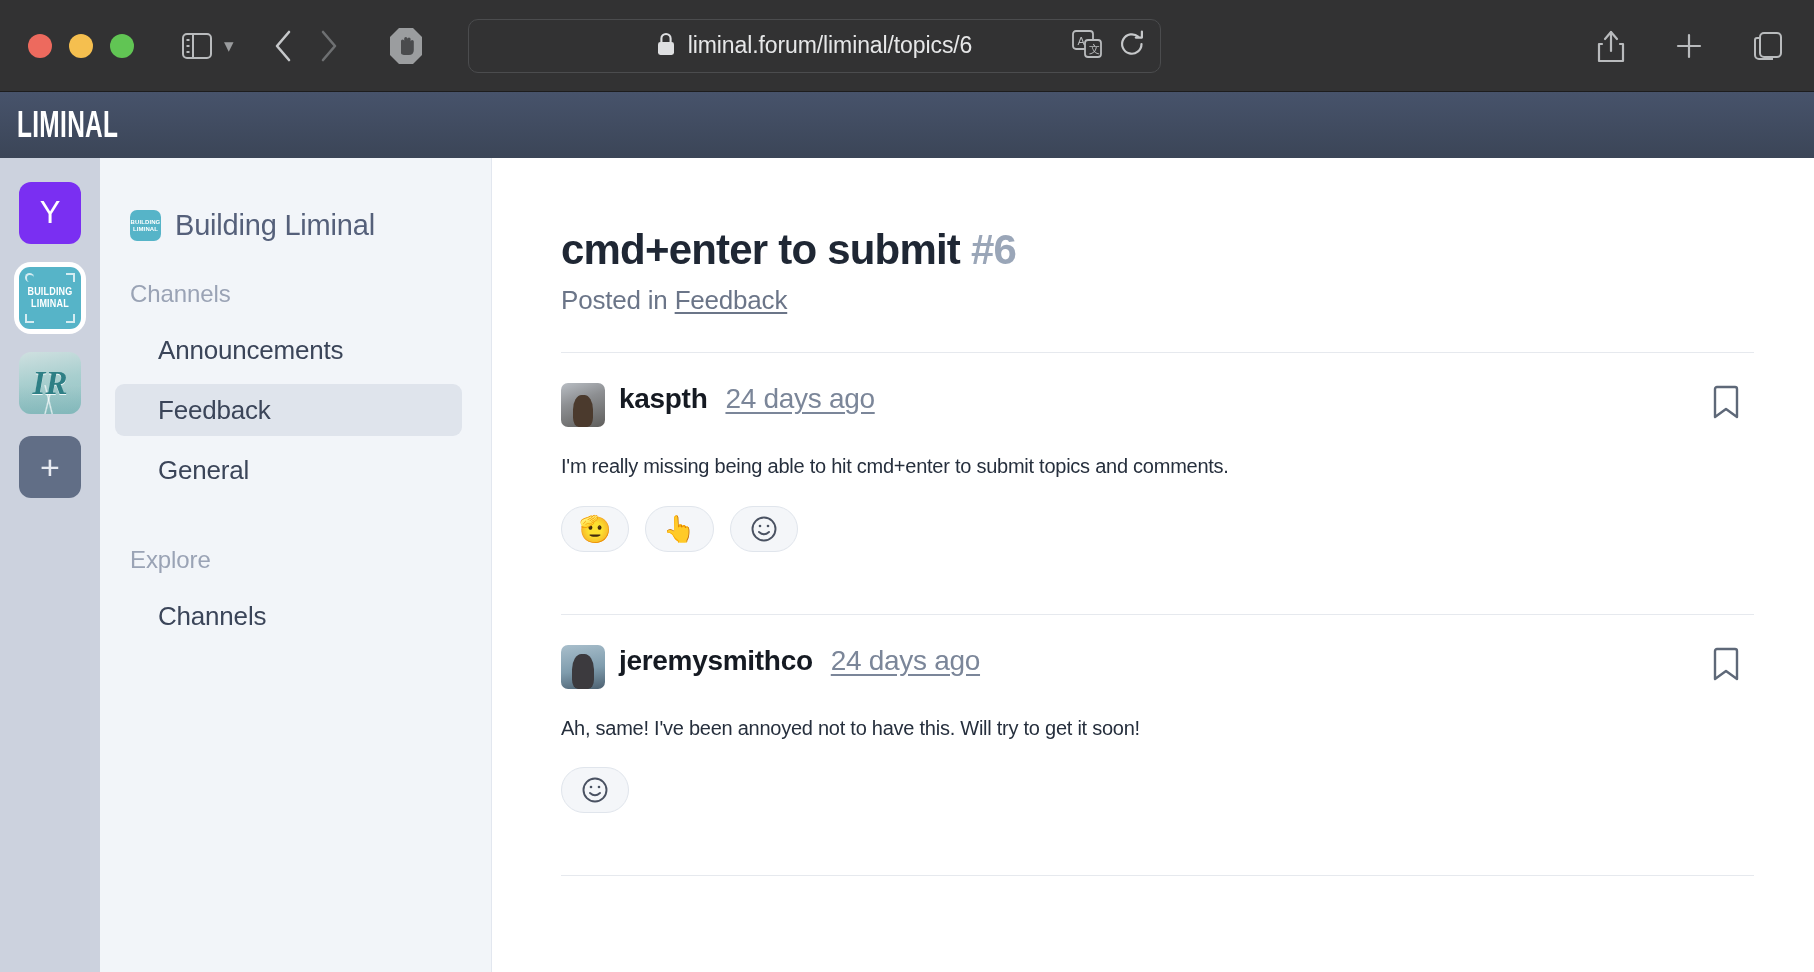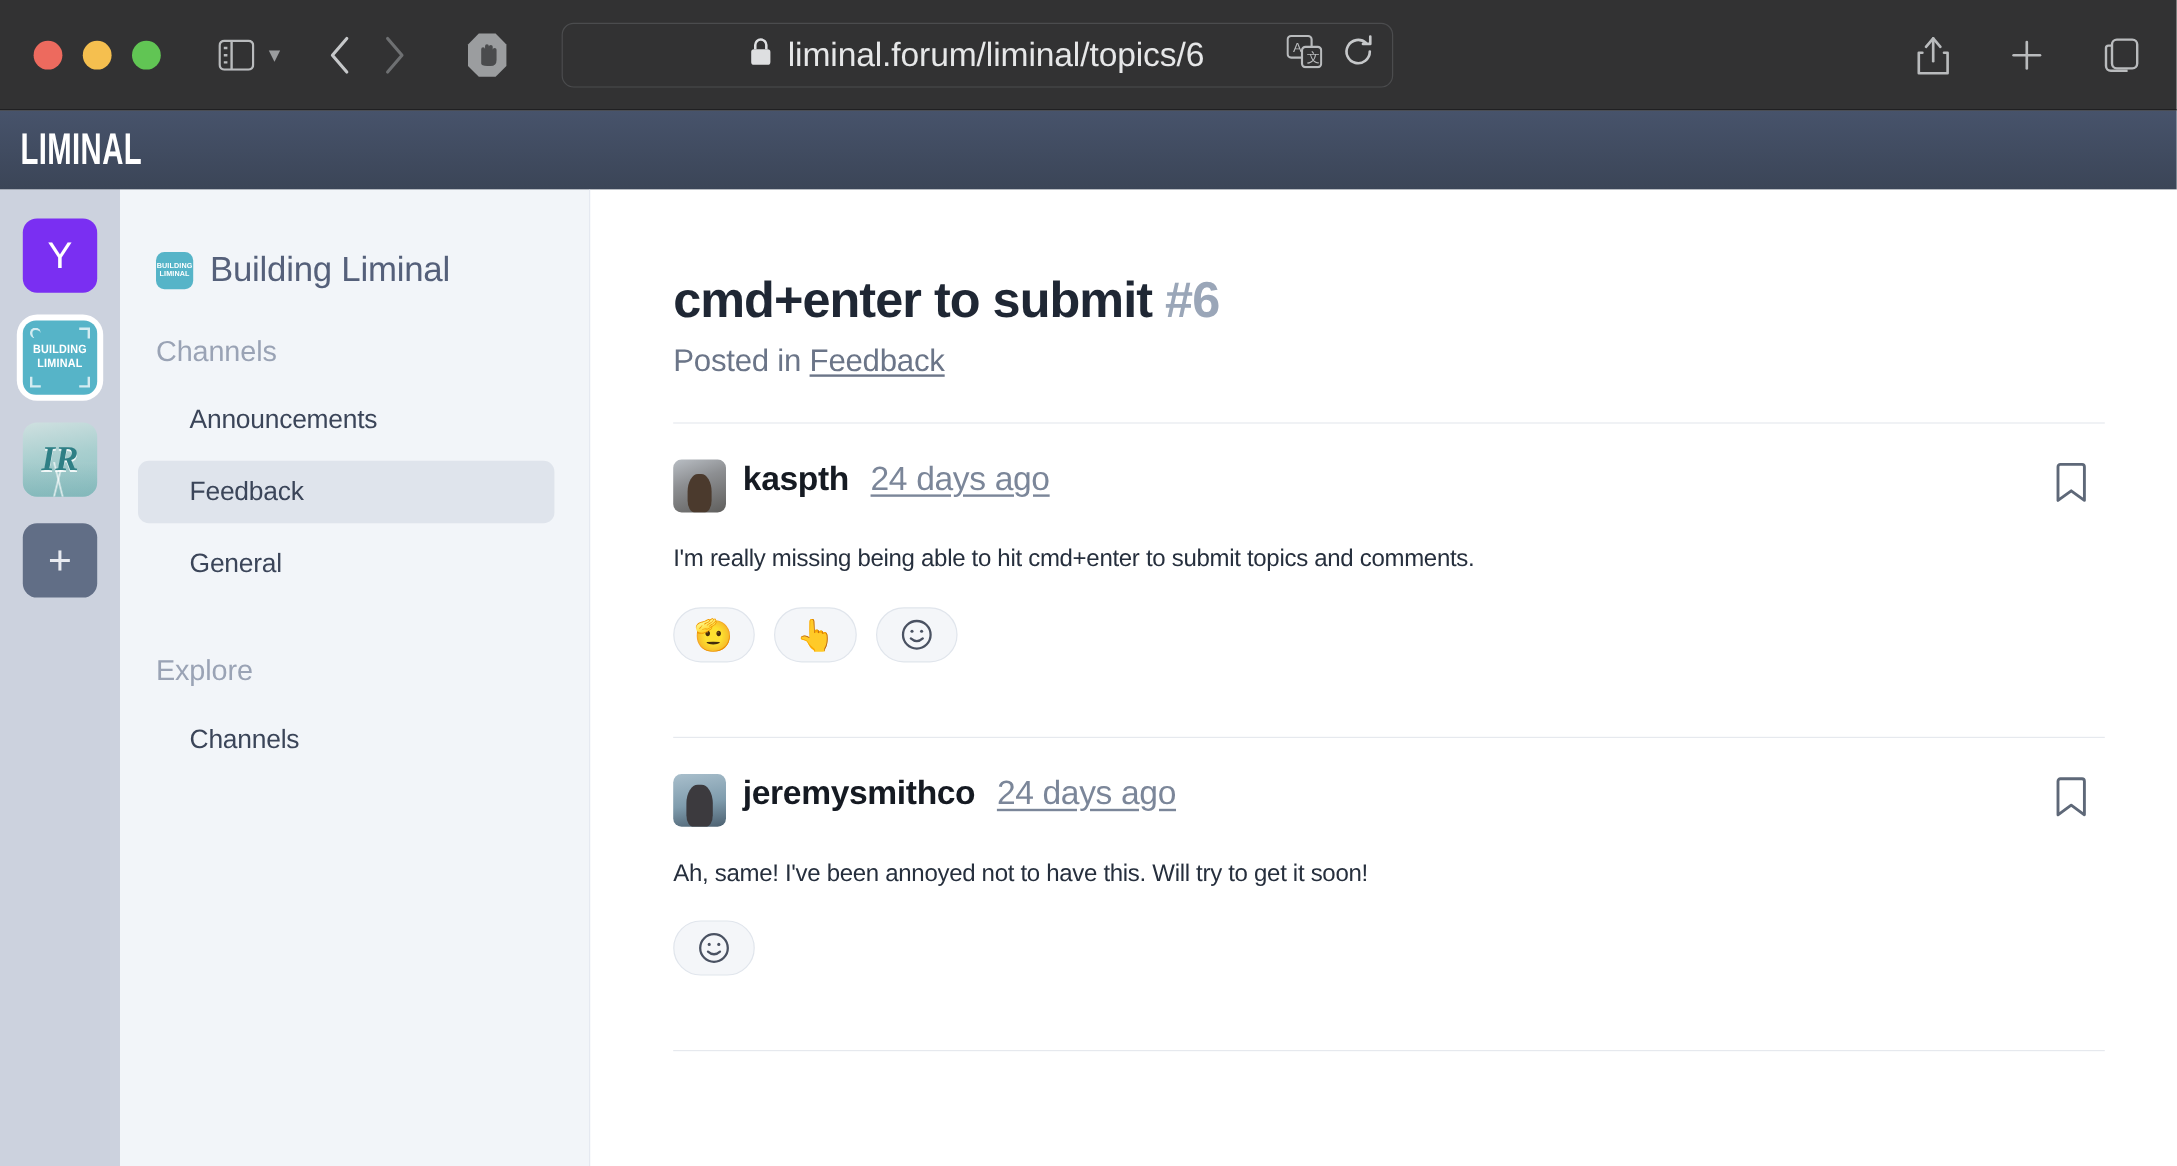--- a/index.html
+++ b/index.html
@@ -41,21 +41,21 @@
     left: 468px; right: 653px;
     height: 54px;
     border: 1px solid #4b4c4e;
     border-radius: 10px;
     display: flex; align-items: center; justify-content: center;
     background: #323233;
   }
   .url-inner { display: flex; align-items: center; gap: 13px; }
   .url-text {
     color: #e6e7e8;
-    font-size: 28px;
+    font-size: 23px;
     letter-spacing: -0.1px;
   }
   .url-right {
     position: absolute; right: 14px;
     display: flex; align-items: center; gap: 16px;
   }
   .chrome-right {
     position: absolute; right: 30px;
     display: flex; align-items: center; gap: 48px;
   }
@@ -145,21 +145,21 @@
     content: "";
     position: absolute; left: 0; right: 0; bottom: 0; height: 46%;
     background:
       linear-gradient(76deg, transparent 46%, rgba(255,255,255,.75) 48%, transparent 50%),
       linear-gradient(104deg, transparent 46%, rgba(255,255,255,.75) 48%, transparent 50%),
       linear-gradient(180deg, rgba(170,205,205,.2), rgba(120,175,178,.5));
   }
   .rail-ir-text {
     position: relative;
     color: #2e7f85;
-    font-size: 29px;
+    font-size: 33px;
     font-weight: 700;
     font-style: italic;
     font-family: "Liberation Serif", serif;
     text-shadow: 0 1px 0 rgba(255,255,255,.85);
   }
   .rail-add {
     background: #616e86;
     color: #e8ebf1;
     font-size: 34px;
     font-weight: 300;
@@ -202,21 +202,21 @@
     letter-spacing: -0.2px;
   }
   .nav-section-label {
     font-size: 24px;
     color: #9aa3b5;
     padding-left: 30px;
     margin-bottom: 16px;
     letter-spacing: -0.1px;
   }
   .nav-item {
-    font-size: 22px;
+    font-size: 26px;
     color: #3b4559;
     height: 52px;
     display: flex; align-items: center;
     padding-left: 43px;
     margin: 0 29px 8px 15px;
     border-radius: 9px;
     letter-spacing: -0.2px;
   }
   .nav-item.active { background: #dfe4ec; }
   .nav-gap { height: 42px; }

